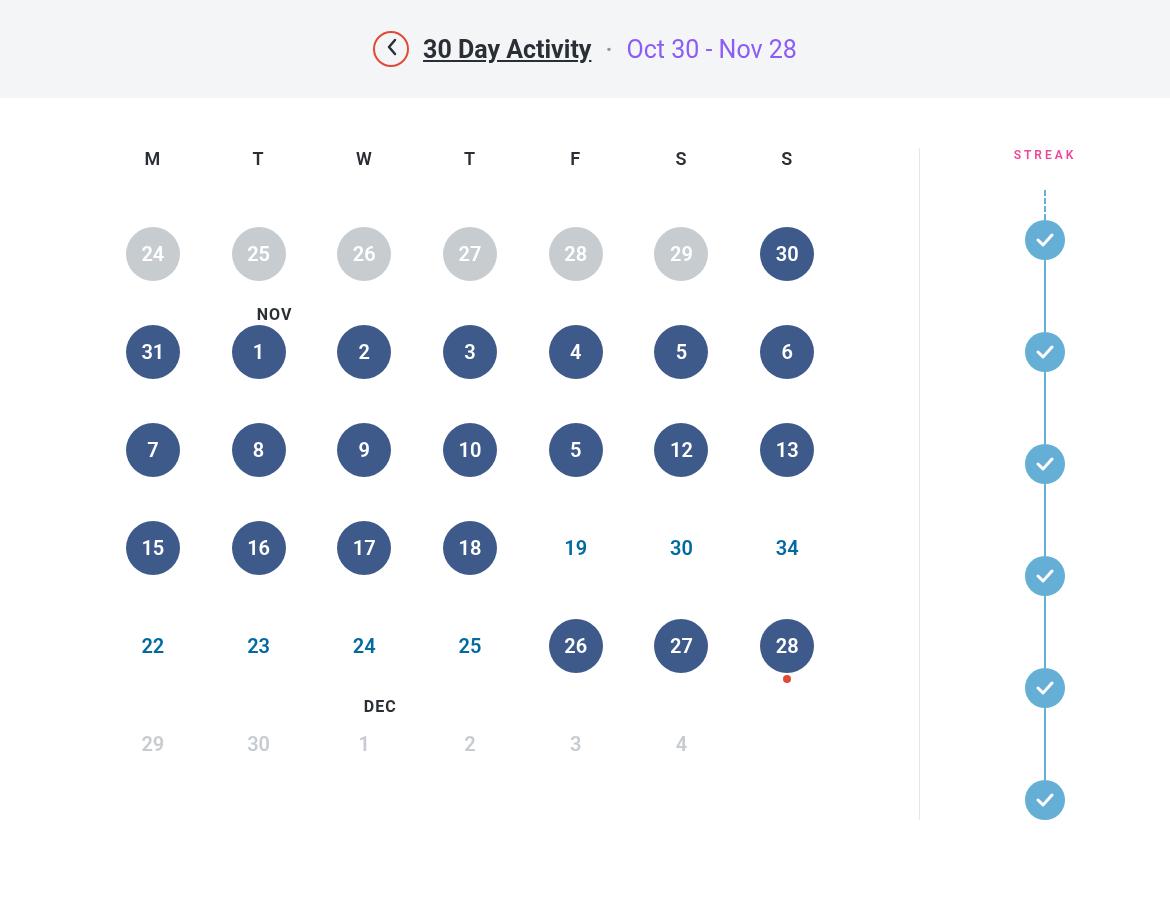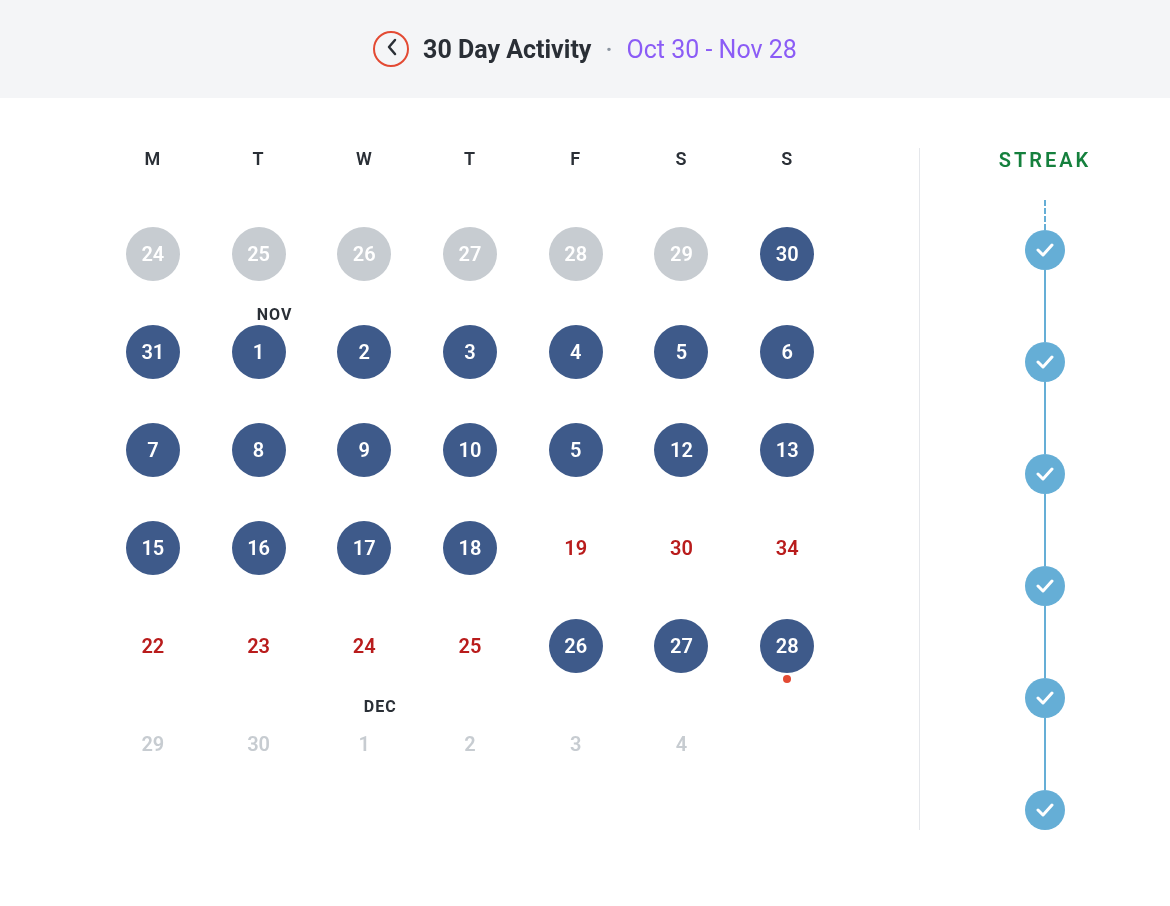--- a/index.html
+++ b/index.html
@@ -39,20 +39,21 @@
     }
     .title-container {
       display: flex;
       align-items: baseline;
       gap: 14px;
       font-size: 25px;
     }
     .title-main {
       font-weight: 700;
       color: #2a2f36;
+      text-decoration: underline;
     }
     .title-separator {
       color: #8b94a0;
       font-weight: 500;
     }
     .title-range {
       color: #8b5cf6;
       font-weight: 400;
     }
     .content {
@@ -115,21 +116,21 @@
     .day-inactive-past {
       background: #c7ccd1;
       color: #ffffff;
     }
     .day-active {
       background: #3e5a8a;
       color: #ffffff;
     }
     .day-plain {
       background: transparent;
-      color: #b91c1c;
+      color: #0369a1;
     }
     .day-inactive-future {
       background: transparent;
       color: #c7ccd1;
     }
     .today-dot {
       width: 8px;
       height: 8px;
       background: #e34a33;
       border-radius: 50%;
@@ -141,24 +142,24 @@
       background: #e5e7eb;
       margin: 0 60px 0 40px;
     }
     .streak-panel {
       width: 130px;
       display: flex;
       flex-direction: column;
       align-items: center;
     }
     .streak-label {
-      font-size: 20px;
+      font-size: 12px;
       font-weight: 600;
       letter-spacing: 3px;
-      color: #15803d;
+      color: #ec4899;
       margin-bottom: 28px;
     }
     .streak-list {
       display: flex;
       flex-direction: column;
       align-items: center;
       position: relative;
     }
     .streak-connector-dashed {
       width: 0;

